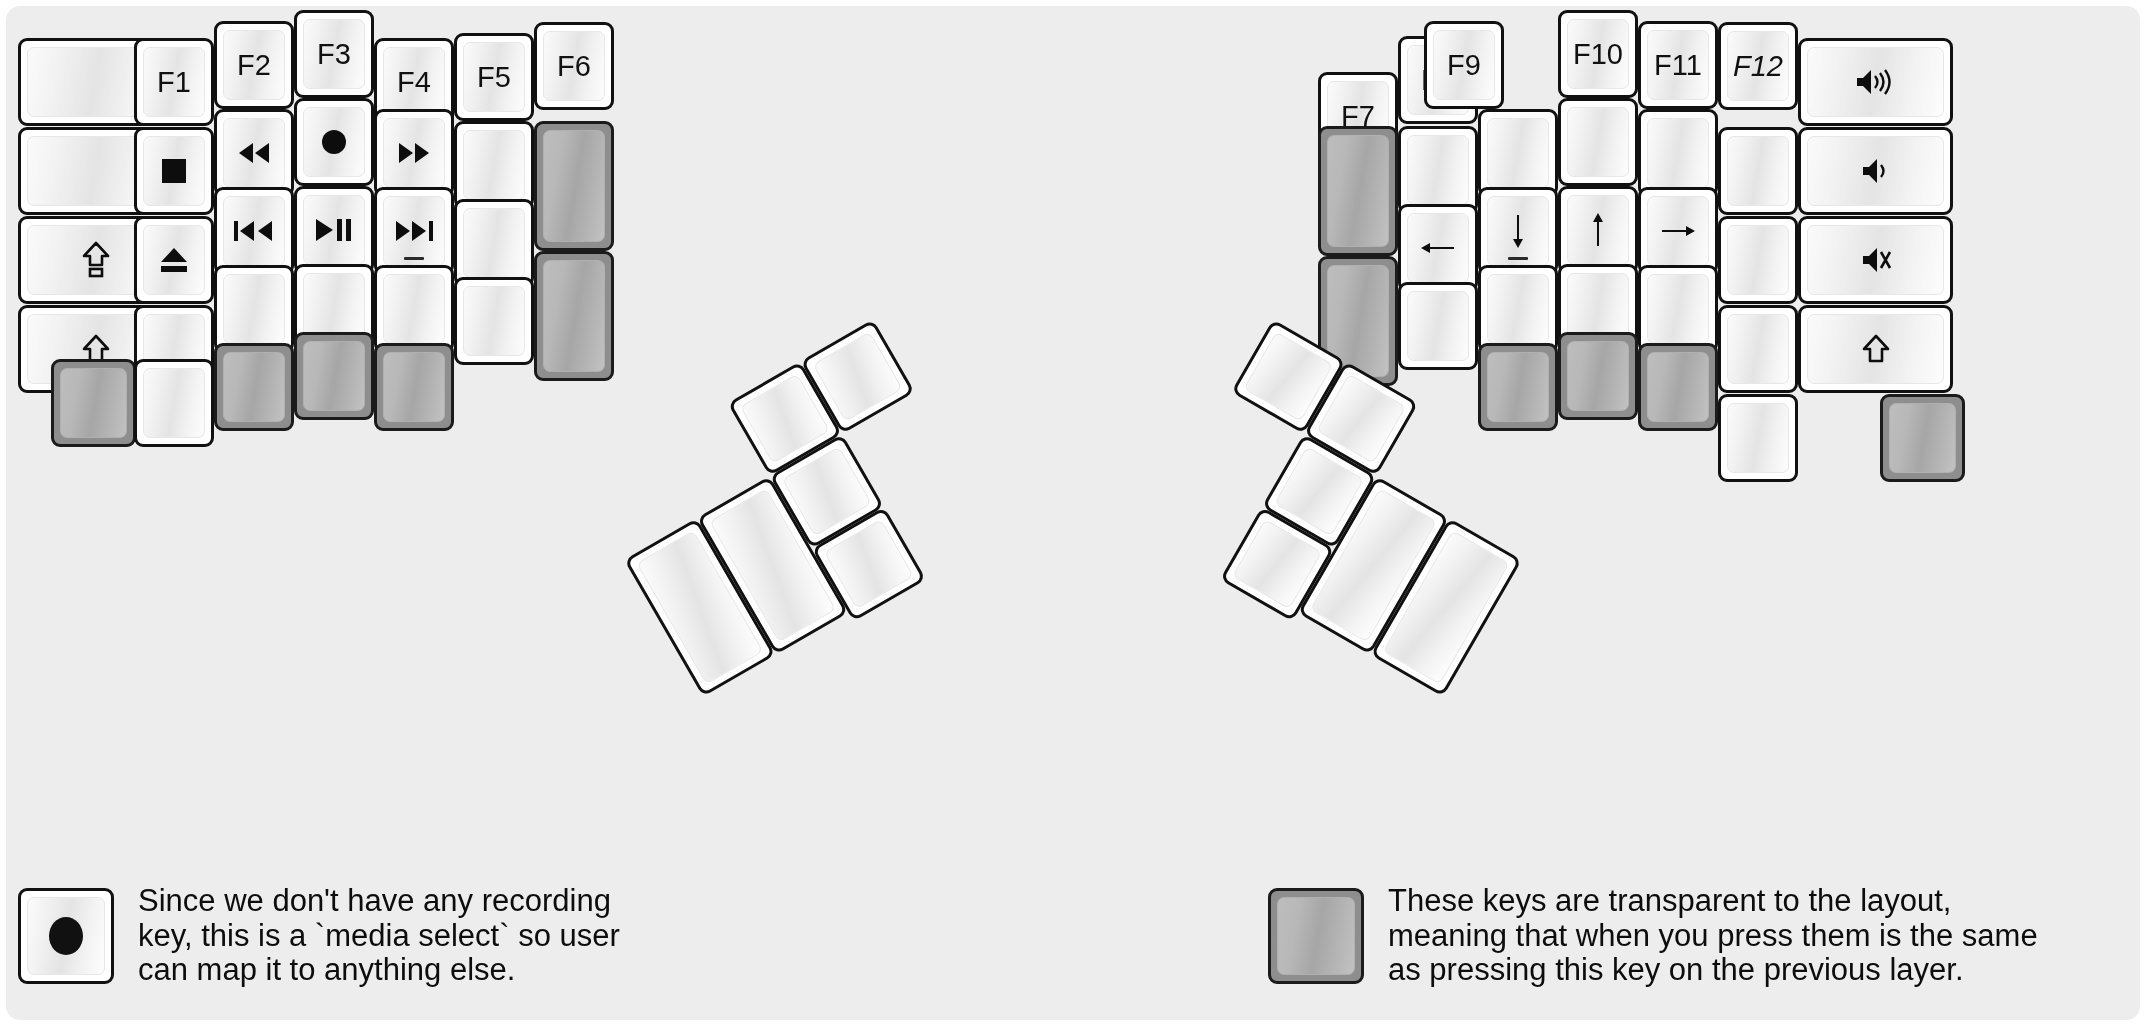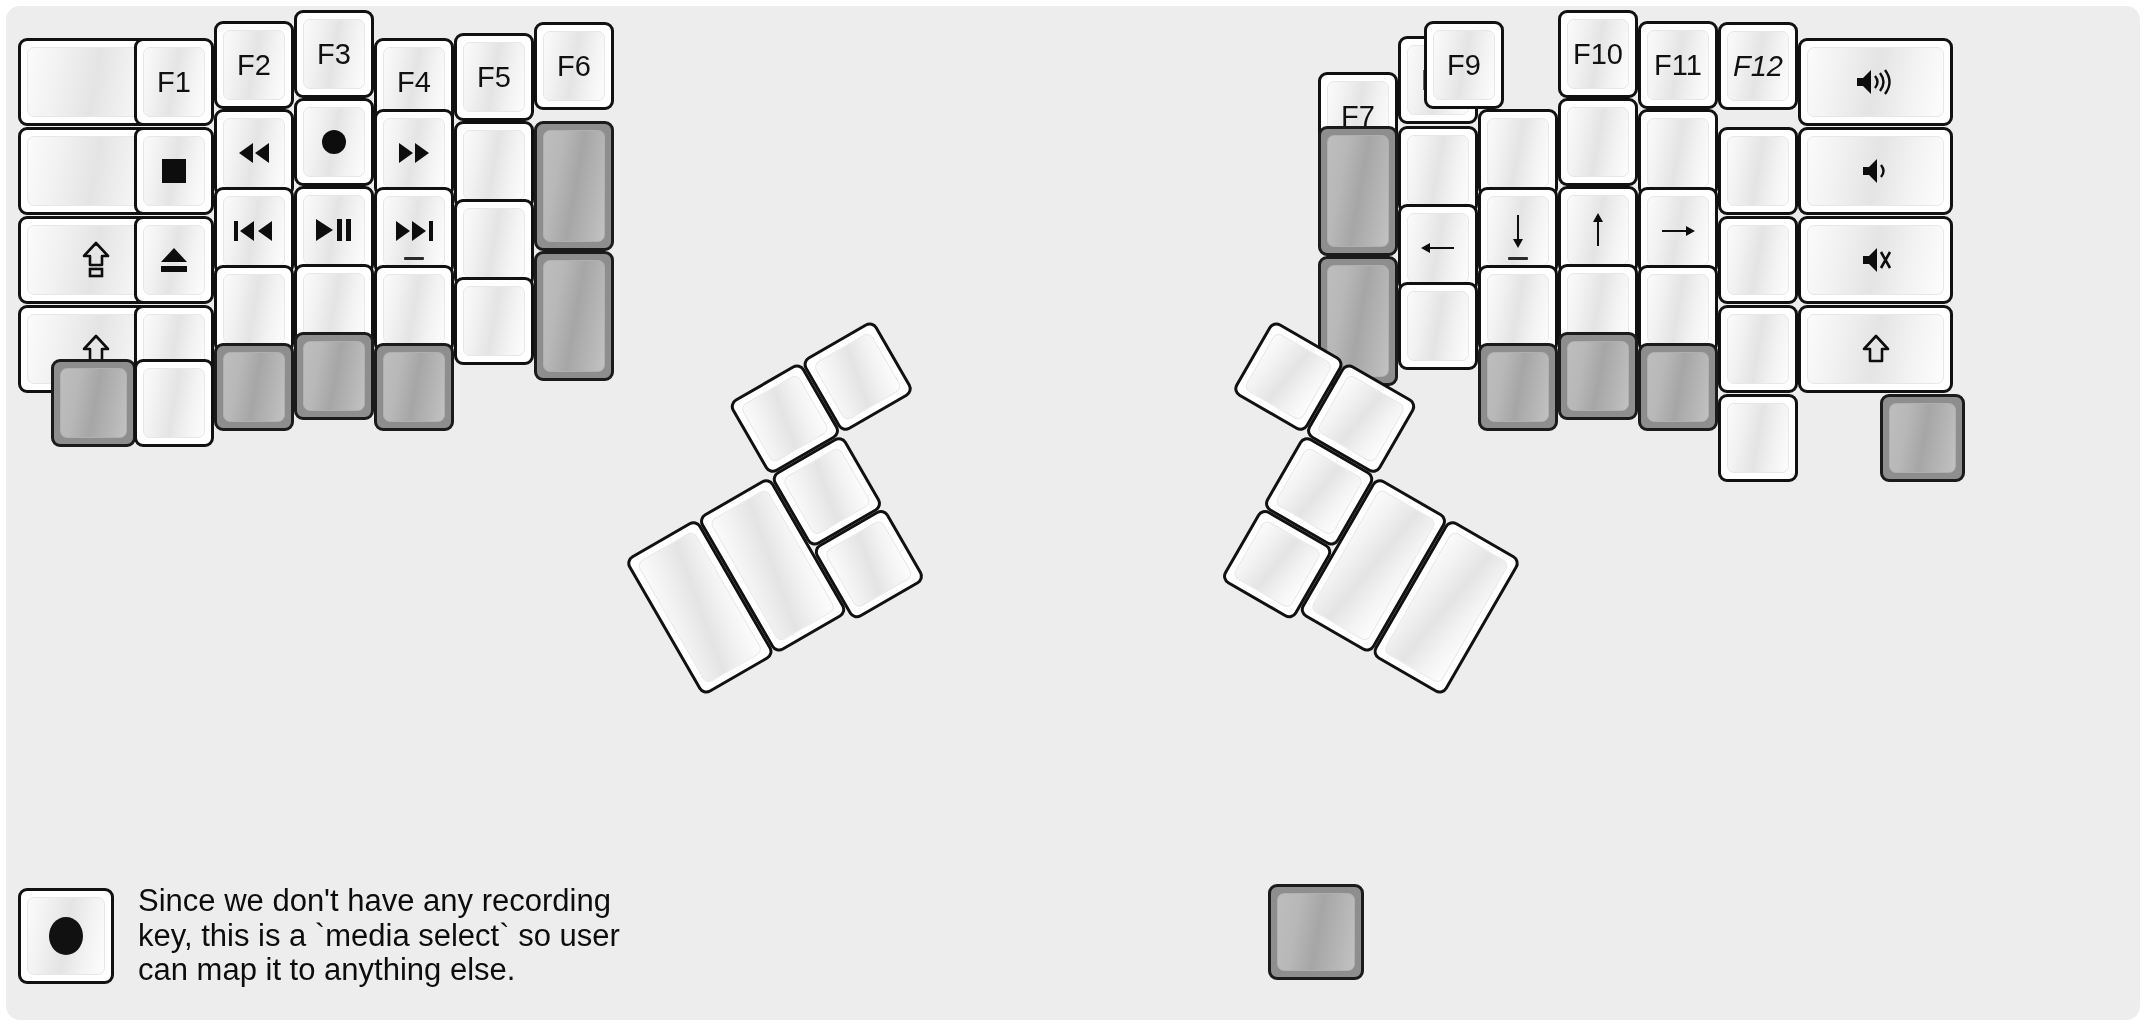--- a/index.html
+++ b/index.html
@@ -476,15 +476,18 @@
           </div>
         </div>
         <div class="lg-text">Since we don't have any recording
 key, this is a `media select` so user
 can map it to anything else.</div>
       </div>
       <div class="legend" style="left: 1268px; top: 0px;">
         <div class="lg-key gray">
           <div class="cap"></div>
         </div>
+        <div class="lg-text">These keys are transparent to the layout,
+meaning that when you press them is the same
+as pressing this key on the previous layer.</div>
       </div>
     </div>
 </div>
 
 </body></html>

